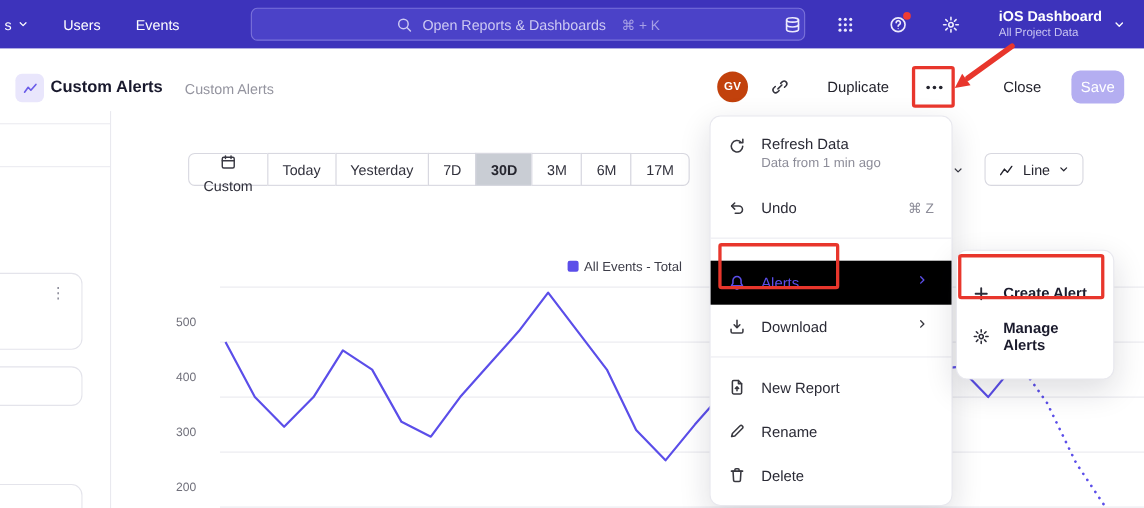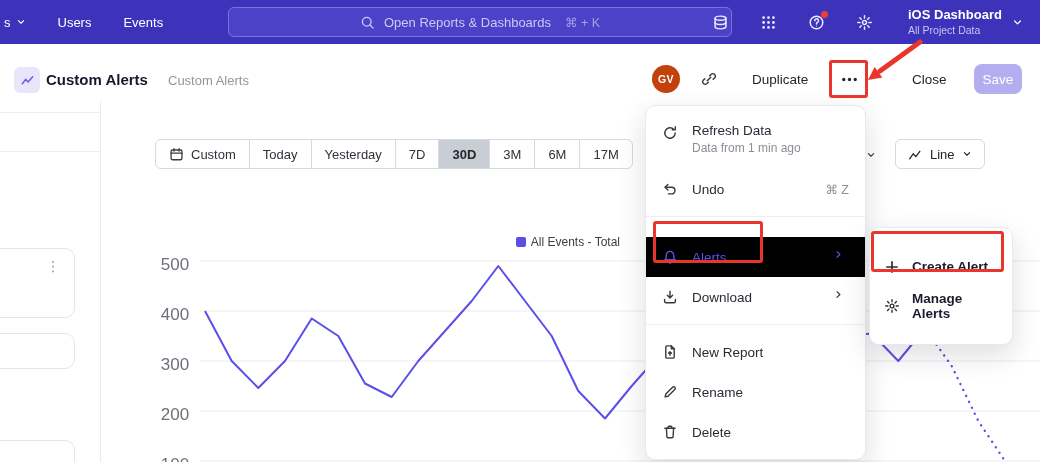--- a/index.html
+++ b/index.html
@@ -39,36 +39,36 @@
 
   
   .sidebar-border{position:absolute;left:100px;top:101px;width:1px;height:361px;background:#e9e9ef;}
   .sidebar-line{position:absolute;left:0;width:100px;height:1px;background:#ececf1;}
   .side-card{position:absolute;left:-22px;width:97px;background:#fff;border:1px solid #e4e4eb;border-radius:10px;cursor:pointer;}
   .kebab{position:absolute;right:14px;top:10px;color:#8f8f9c;font-size:14px;line-height:1;cursor:pointer;}
 
   
   .date-seg{position:absolute;left:155px;top:139px;height:30px;display:flex;z-index:2;font-size:13px;color:#31313c;}
   .seg{display:flex;align-items:center;gap:7px;padding:0 13px;background:#fff;border:1px solid #d8d8e0;margin-left:-1px;white-space:nowrap;cursor:pointer;}
-  .seg:first-child{border-radius:6px 0 0 6px;margin-left:0;}
+  .seg:first-child{border-radius:6px 0 0 6px;margin-left:16px;flex-direction:column;}
   .seg:last-child{border-radius:0 6px 6px 0;}
   .seg.selected{background:#c9cdd4;font-weight:bold;color:#26262f;}
   .seg .icon{display:flex;color:#3a3a44;}
   .compare-btn{position:absolute;left:155px;top:179px;height:30px;padding:0 13px;display:flex;align-items:center;gap:8px;
     border:1px solid #d8d8e0;border-radius:6px;background:#fff;font-size:13px;color:#31313c;z-index:2;cursor:pointer;}
   .metric-chevron{position:absolute;left:866px;top:150px;color:#3c3c46;z-index:1;display:flex;}
   .line-btn{position:absolute;left:895px;top:139px;height:30px;padding:0 12px;display:flex;align-items:center;gap:7px;
     border:1px solid #d8d8e0;border-radius:6px;background:#fff;font-size:13px;color:#25252f;z-index:2;cursor:pointer;}
 
   
   .legend{position:absolute;top:235px;left:0;width:620px;display:flex;justify-content:flex-end;align-items:center;gap:5px;
     font-size:12px;color:#3d3d48;z-index:1;}
   .legend-swatch{width:10px;height:10px;border-radius:2px;background:var(--accent);}
   .chart-svg{position:absolute;left:200px;top:250px;z-index:0;}
-  .ylabel{position:absolute;left:160px;width:30px;text-align:center;font-size:17px;color:#6f6f7a;z-index:0;}
+  .ylabel{position:absolute;left:160px;width:30px;text-align:left;font-size:11px;color:#6f6f7a;z-index:0;margin-top:32px;}
 
   
   .menu{position:absolute;left:645px;top:105px;width:221px;background:#fff;border:1px solid #e8e8ee;border-radius:10px;
     box-shadow:0 10px 28px rgba(20,20,43,.14);padding:7px 0;z-index:8;}
   .menu-row{display:flex;align-items:center;gap:14px;padding:0 16px;height:40px;font-size:13.5px;color:#2a2a35;cursor:pointer;}
   .menu-row .icon{width:16px;height:16px;color:#38383f;flex:none;display:flex;}
   .menu-row.two-line{height:56px;align-items:flex-start;padding-top:10px;}
   .menu-row.two-line .icon{margin-top:2px;}
   .menu-row .col{display:flex;flex-direction:column;gap:3px;}
   .menu-row .sub{font-size:12px;color:#8d8d99;}

